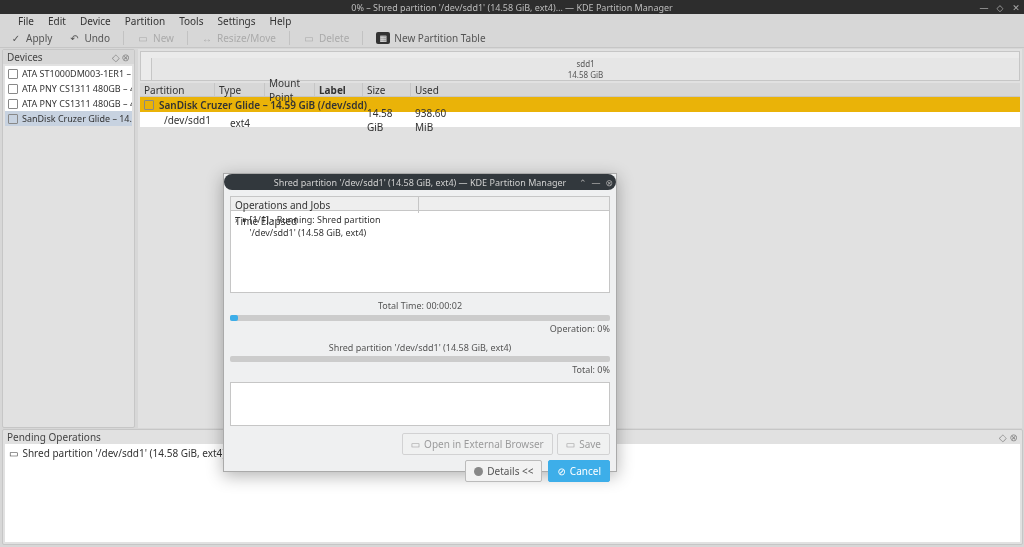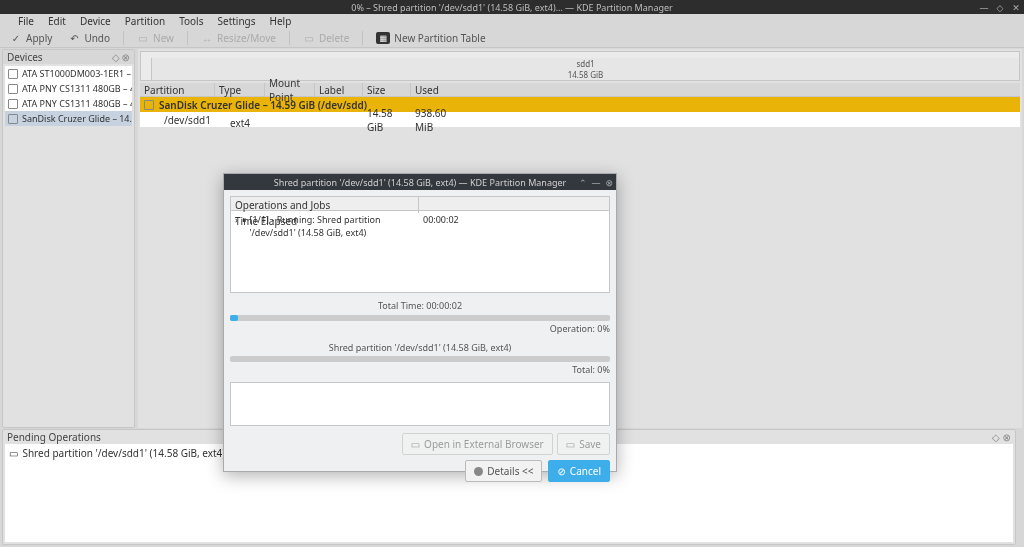--- a/index.html
+++ b/index.html
@@ -34,38 +34,38 @@
   .main-area { position: absolute; left: 138px; top: 49px; right: 2px; bottom: 119px; background: #e1e1e1; }
   .disk-graphic { height: 30px; background: #ebebeb; border: 1px solid #c6c6c6; margin: 2px; display: flex; align-items: flex-end; }
   .disk-handle { width: 10px; background: #c0c0c0; }
   .disk-partition { flex: 1; background: #e6e6e6; border-left: 1px solid #c6c6c6; display: flex; flex-direction: column; align-items: center; justify-content: center; font-size: 8px; color: #555; }
   .partition-table { margin: 0 2px; }
   .pt-header { height: 14px; display: flex; background: #d7d7d7; border-bottom: 1px solid #c6c6c6; }
   .pt-header > div, .pt-row > div { border-right: 1px solid #c6c6c6; padding: 1px 4px; font-size: 10px; display: flex; align-items: center; }
   .col-partition { width: 75px; }
   .col-type { width: 50px; }
   .col-mount { width: 50px; }
-  .col-label { width: 48px; }
+  .col-label { width: 48px; font-weight: bold; }
   .col-size { width: 48px; }
   .col-used { width: 50px; border-right: none !important; }
   .pt-row { height: 15px; display: flex; background: #fff; }
   .pt-row.summary { background: #eab308; }
   .pt-row.summary .col-partition { width: 500px; font-weight: 500; display: flex; gap: 5px; }
   .pt-row .col-type { gap: 3px; flex-direction: column; }
   .pt-row .type-swatch { width: 9px; height: 9px; background: #5a6d8c; display: inline-block; }
 
   
-  .pending-panel { position: absolute; left: 2px; right: 8px; bottom: 2px; height: 116px; background: #e1e1e1; border: 1px solid #c6c6c6; border-radius: 2px; text-align: center; }
+  .pending-panel { position: absolute; left: 2px; right: 1px; bottom: 2px; height: 116px; background: #e1e1e1; border: 1px solid #c6c6c6; border-radius: 2px; text-align: center; }
   .pending-header { height: 14px; display: flex; align-items: center; justify-content: space-between; padding: 0 4px; font-size: 10px; color: #444; }
   .pending-body { background: #fff; margin: 0 2px 2px 2px; height: 98px; }
   .pending-item { padding: 2px 4px; font-size: 10px; display: flex; gap: 4px; align-items: center; }
 
   
   .modal { position: absolute; left: 223px; top: 173px; width: 394px; height: 299px; background: #eff0f1; border: 1px solid #aaa; box-shadow: 0 4px 16px rgba(0,0,0,.3); }
-  .modal-titlebar { height: 16px; background: #32383d; color: #d0d0d0; font-size: 9px; display: flex; align-items: center; justify-content: center; position: relative; }
+  .modal-titlebar { height: 16px; background: #32383d; color: #d0d0d0; font-size: 9px; display: flex; align-items: center; justify-content: center; position: relative; border-radius: 8px; }
   .modal-titlebar .win-controls { position: absolute; right: 3px; top: 2px; display: flex; gap: 5px; color: #aaa; }
   .modal-titlebar .win-controls span { font-size: 9px; }
   .modal-body { padding: 6px; }
   .ops-table { border: 1px solid #c6c6c6; height: 97px; background: #fff; }
   .ops-header { height: 14px; display: flex; border-bottom: 1px solid #c6c6c6; background: #eee; flex-direction: column; }
   .ops-header > div { padding: 1px 4px; font-size: 10px; border-right: 1px solid #c6c6c6; }
   .ops-col1 { width: 188px; }
   .ops-col2 { flex: 1; border-right: none !important; }
   .ops-row { display: flex; padding: 2px 0; }
   .ops-row > div { padding: 0 4px; font-size: 9px; }
@@ -235,21 +235,20 @@
       <div class="ops-header">
         <div class="ops-col1">Operations and Jobs</div>
         <div class="ops-col2">Time Elapsed</div>
       </div>
       <div class="ops-row">
         <div class="ops-col1" style="display:flex;gap:3px;">
           <span class="chevron">›</span>
           <span>⏸</span>
           <span>[1/1] - Running: Shred partition '/dev/sdd1' (14.58 GiB, ext4)</span>
         </div>
-        <div class="ops-col2">00:00:02</div>
       </div>
     </div>
     <div class="total-time">Total Time: 00:00:02</div>
     <div class="progress-bar">
       <div class="progress-fill"></div>
     </div>
     <div class="progress-label">Operation: 0%</div>
     <div class="sub-label">Shred partition '/dev/sdd1' (14.58 GiB, ext4)</div>
     <div class="progress-bar"></div>
     <div class="progress-label">Total: 0%</div>

